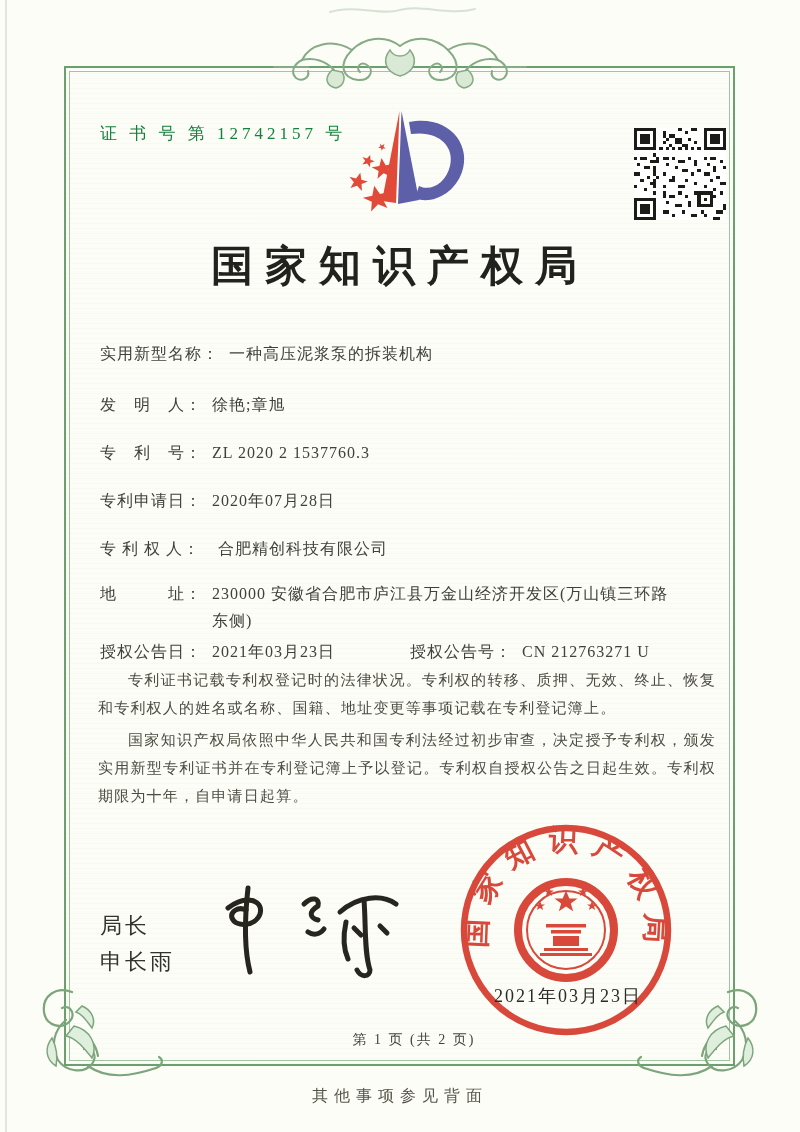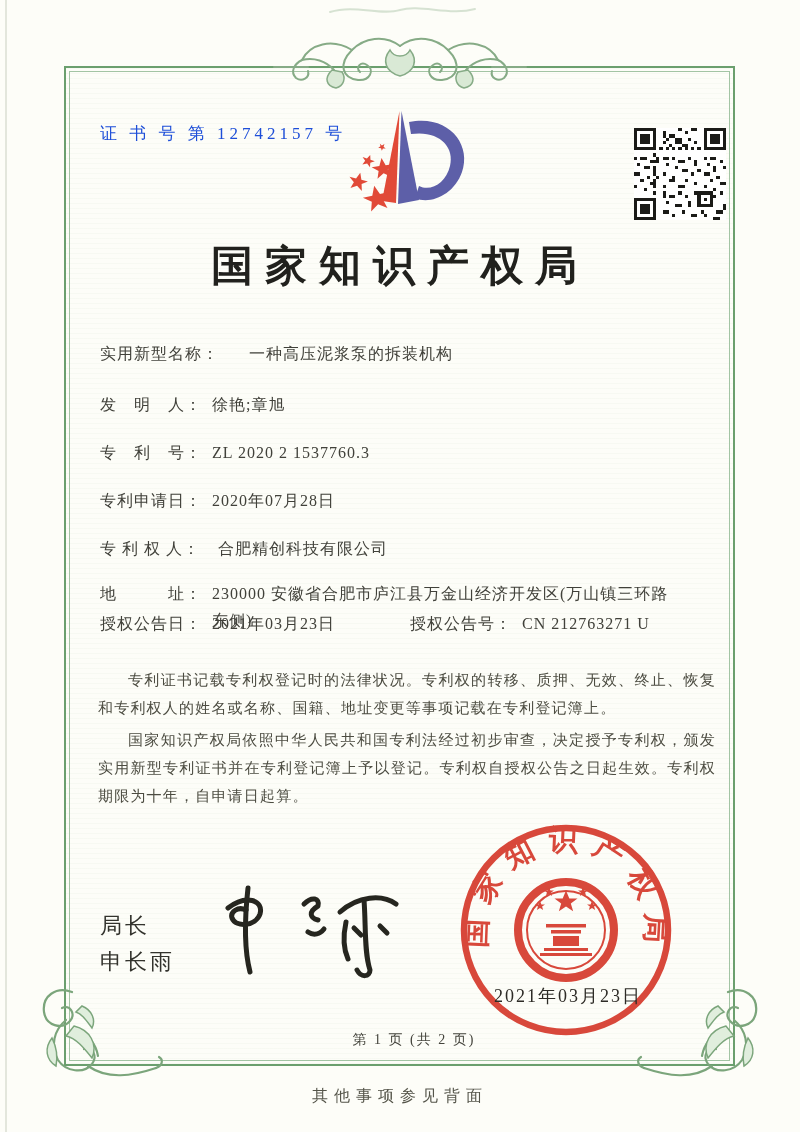--- a/index.html
+++ b/index.html
@@ -6,39 +6,39 @@
   html,body { width:800px; height:1132px; background:#fdfdf8; overflow:hidden;
     font-family:"Liberation Serif","DejaVu Serif",serif; }
   .page { position:relative; width:800px; height:1132px; background:#fdfdf8; }
   .paper-edge { position:absolute; left:5px; top:0; width:2px; height:1132px; background:#e3e6dc; }
 
   .frame { position:absolute; left:64px; top:66px; width:671px; height:1000px;
     border:2.5px solid #6b9f6e;
     background:repeating-linear-gradient(0deg, rgba(170,200,165,0.07) 0 1px, transparent 1px 5px); }
   .frame::after { content:""; position:absolute; inset:3px; border:1px solid #a3c4a4; pointer-events:none; }
 
-  .cert-no { position:absolute; left:100px; top:122px; font-size:17px; letter-spacing:4px; color:#1d4ed8; }
+  .cert-no { position:absolute; left:100px; top:122px; font-size:17px; letter-spacing:4px; color:#15803d; }
 
   .logo { position:absolute; left:330px; top:106px; width:150px; height:132px; }
   .qr { position:absolute; left:634px; top:128px; width:92px; height:92px; }
 
   .title { position:absolute; left:0; top:238px; width:800px; text-align:center;
     font-size:42px; font-weight:bold; letter-spacing:12px; color:#21211d; }
   .frow { position:absolute; display:flex; left:100px; width:600px;
     font-size:16px; letter-spacing:1px; color:#41413a; line-height:27px; }
   .frow .lbl { flex:none; white-space:pre; }
   .frow .val { margin-left:10px; }
-  .r-name   { top:340px;gap:20px; }
+  .r-name   { top:340px; }
   .r-inv    { top:391px; }
   .r-pat    { top:439px; }
   .r-file   { top:487px; }
   .r-owner  { top:535px;gap:8px; }
   .r-addr   { top:580px; }
   .r-addr .val { width:468px; }
-  .r-grant  { top:610px; }
+  .r-grant  { top:638px; }
   .grant2 { position:absolute; left:310px; display:flex; }
 
   .body-text { position:absolute; left:98px; top:666px; width:618px;
     font-size:15px; line-height:28px; letter-spacing:1.2px; color:#4c4c41; text-align:justify; }
   .body-text p { text-indent:2em; margin-bottom:4px; }
 
   .director { position:absolute; left:100px; top:908px; font-size:22px;
     letter-spacing:3px; color:#33332d; line-height:36px; }
   .sig { position:absolute; left:212px; top:870px; width:210px; height:115px; }
 

